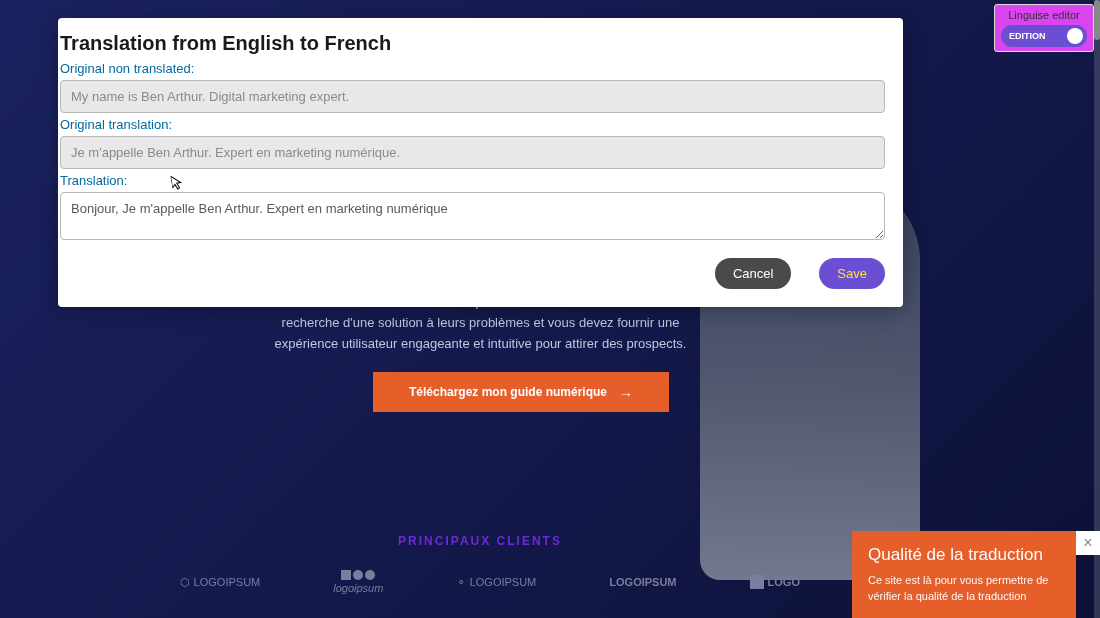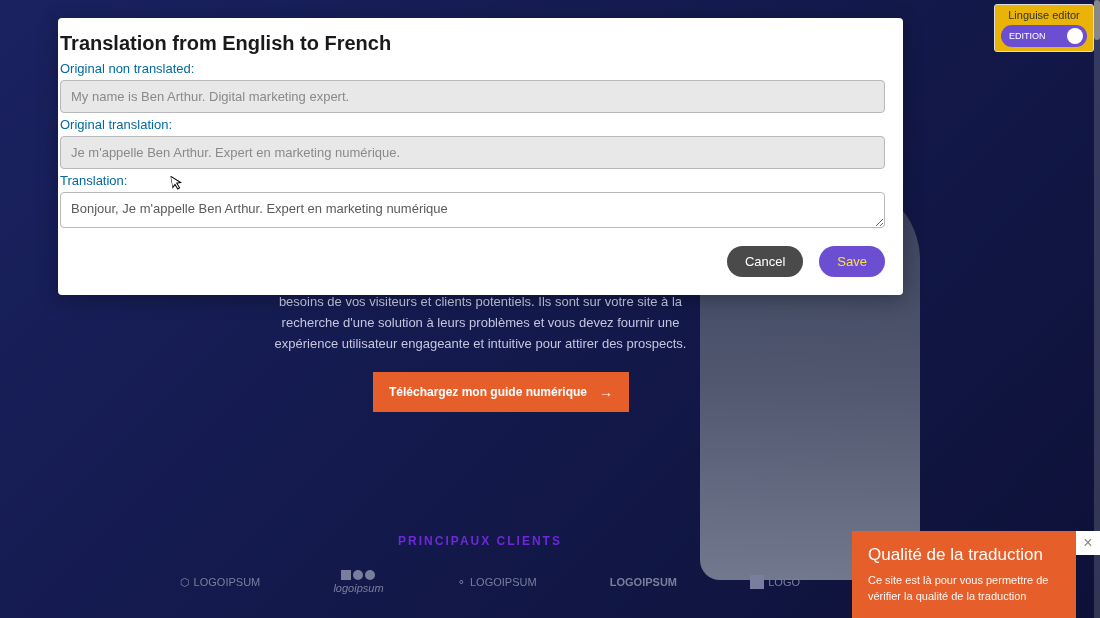--- a/index.html
+++ b/index.html
@@ -68,27 +68,27 @@
     }
     .field-textarea {
       width: 100%;
       padding: 8px 10px;
       border: 1px solid #b8b8b8;
       border-radius: 4px;
       font-size: 13px;
       color: #5a5a5a;
       background: #ffffff;
       resize: vertical;
-      height: 36px;
+      height: 48px;
       font-family: inherit;
     }
     .modal-actions {
       display: flex;
       justify-content: flex-end;
-      gap: 16px;
+      gap: 28px;
       margin-top: 14px;
     }
     .btn {
       padding: 8px 18px;
       border-radius: 18px;
       border: none;
       font-size: 13px;
       font-weight: 500;
       cursor: pointer;
     }
@@ -98,21 +98,21 @@
     }
     .btn-save {
       background: #6b4ed1;
       color: #fde047;
     }
     .editor-panel {
       position: absolute;
       top: 4px;
       right: 6px;
       width: 100px;
-      background: #eab308;
+      background: #d946ef;
       border: 1px solid #ddd;
       border-radius: 3px;
       padding: 4px 6px;
       text-align: center;
     }
     .editor-title {
       font-size: 11px;
       color: #333;
       margin-bottom: 4px;
     }
@@ -121,21 +121,21 @@
       border-radius: 12px;
       padding: 3px 4px;
       display: flex;
       align-items: center;
       justify-content: space-between;
       position: relative;
       cursor: pointer;
     }
     .toggle-label {
       font-size: 9px;
-      font-weight: 400;
+      font-weight: 700;
       color: #ffffff;
       padding-left: 4px;
     }
     .toggle-knob {
       width: 16px;
       height: 16px;
       background: #ffffff;
       border-radius: 50%;
     }
     .scrollbar-track {
@@ -164,21 +164,21 @@
       font-size: 13px;
       line-height: 1.6;
       text-align: center;
     }
     .cta-button {
       position: absolute;
       top: 372px;
       left: 373px;
       background: #e65e29;
       color: #ffffff;
-      padding: 12px 16px;
+      padding: 12px 36px;
       border: none;
       font-size: 12px;
       font-weight: 600;
       cursor: pointer;
       display: flex;
       align-items: center;
       gap: 12px;
     }
     .arrow-icon {
       font-size: 14px;
@@ -311,21 +311,21 @@
     </div>
     <span style="font-style:italic;">logoipsum</span>
   </div>
   <div class="logo-item">
     <span>⚬</span>
     <span>LOGOIPSUM</span>
   </div>
   <div class="logo-item" style="font-weight:700;">
     <span>LOGOIPSUM</span>
   </div>
-  <div class="logo-item" style="font-weight:400;">
+  <div class="logo-item" style="font-weight:700;">
     <span class="logo-square"></span>
     <span>LOGO</span>
   </div>
 </div>
 
 <div class="modal">
   <div class="modal-title">Translation from English to French</div>
 
   <div class="field-label">Original non translated:</div>
   <input type="text" class="field-input" readonly="" value="My name is Ben Arthur. Digital marketing expert." style="">

